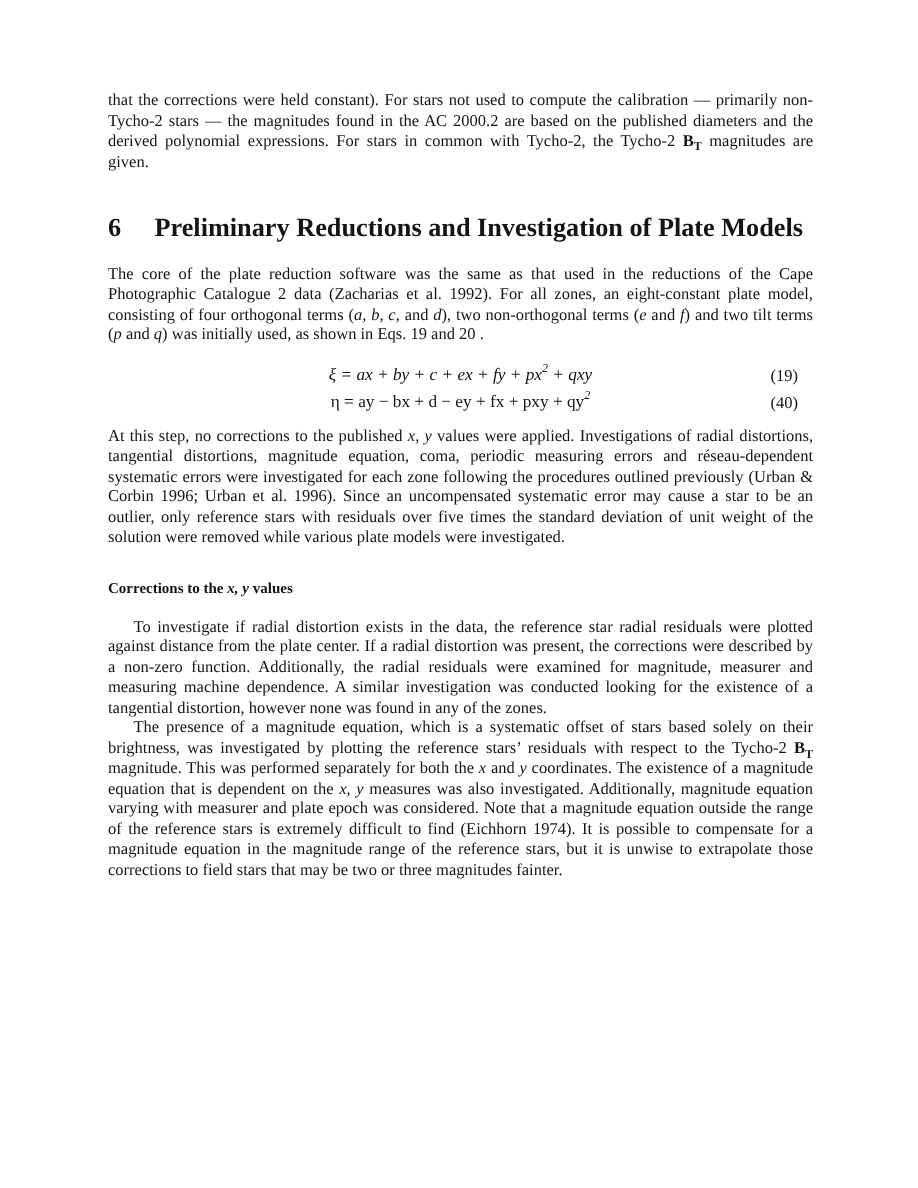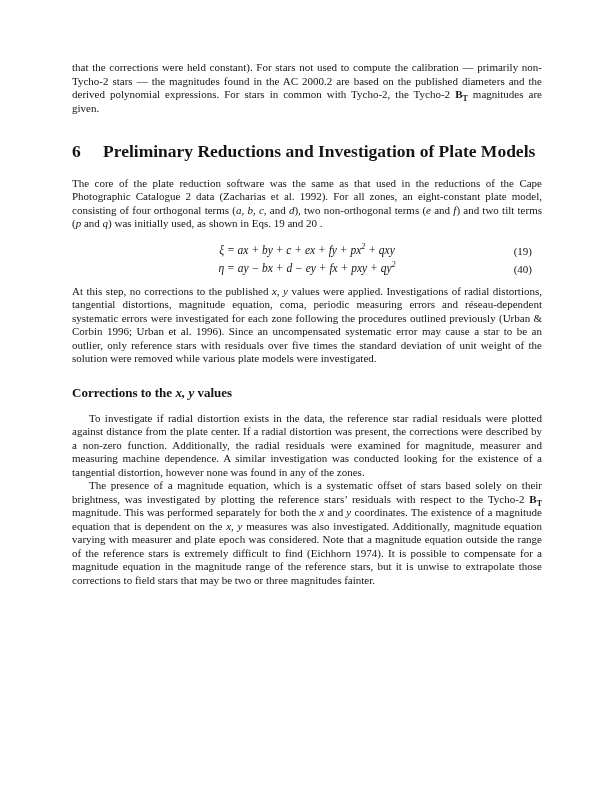--- a/index.html
+++ b/index.html
@@ -44,21 +44,21 @@
   .eq-row:last-child { margin-bottom: 0; }
   .eq-num {
     position: absolute;
     right: 10px;
     top: 1px;
     font-size: 11px;
     font-style: normal;
   }
   .subsec-head {
     font-weight: bold;
-    font-size: 13px;
+    font-size: 10px;
     line-height: 15px;
     margin-top: 19px;
     margin-bottom: 12px;
     text-align: left;
   }
   sub { font-size: 8px; line-height: 0; }
   sup { font-size: 8px; line-height: 0; }
   .footer {
     position: absolute;
     left: 0;
@@ -82,21 +82,21 @@
     </div>
 
     <p><span>The core of the plate reduction software was the same as that used in the reductions of the Cape Photographic Catalogue 2 data (Zacharias et al.  1992).  For all zones, an eight-constant plate model, consisting of four orthogonal terms (</span><span style="font-style: italic;">a, b, c</span><span>, and </span><span style="font-style: italic;">d</span><span>), two non-orthogonal terms (</span><span style="font-style: italic;">e</span><span> and </span><span style="font-style: italic;">f</span><span>) and two tilt terms (</span><span style="font-style: italic;">p</span><span> and </span><span style="font-style: italic;">q</span><span>) was initially used, as shown in Eqs. 19 and 20 .</span></p>
 
     <div class="equations">
       <div class="eq-row">
         <span><span style="font-style: italic;">ξ = ax + by + c + ex + fy + px</span><sup style="font-style: italic;">2</sup><span style="font-style: italic;"> + qxy</span></span>
         <span class="eq-num">(19)</span>
       </div>
       <div class="eq-row">
-        <span><span style="font-style: italic;">η = ay − bx + d − ey + fx + pxy + qy</span><sup style="font-style: italic;">2</sup></span>
+        <span><span style="">η = ay − bx + d − ey + fx + pxy + qy</span><sup style="font-style: italic;">2</sup></span>
         <span class="eq-num">(40)</span>
       </div>
     </div>
 
     <p><span>At this step, no corrections to the published </span><span style="font-style: italic;">x, y</span><span> values were applied.  Investigations of radial distortions, tangential distortions, magnitude equation, coma, periodic measuring errors and réseau-dependent systematic errors were investigated for each zone following the procedures outlined previously (Urban &amp; Corbin 1996; Urban et al.  1996).  Since an uncompensated systematic error may cause a star to be an outlier, only reference stars with residuals over five times the standard deviation of unit weight of the solution were removed while various plate models were investigated.</span></p>
 
     <div class="subsec-head"><span>Corrections to the </span><span style="font-style: italic;">x, y</span><span> values</span></div>
 
     <p class="indent"><span>To investigate if radial distortion exists in the data, the reference star radial residuals were plotted against distance from the plate center.  If a radial distortion was present, the corrections were described by a non-zero function.  Additionally, the radial residuals were examined for magnitude, measurer and measuring machine dependence.  A similar investigation was conducted looking for the existence of a tangential distortion, however none was found in any of the zones.</span></p>
     <p class="indent"><span>The presence of a magnitude equation, which is a systematic offset of stars based solely on their brightness, was investigated by plotting the reference stars’ residuals with respect to the Tycho-2 </span><span style="font-weight: bold;">B</span><sub style="font-weight: bold;">T</sub><span> magnitude.  This was performed separately for both the </span><span style="font-style: italic;">x</span><span> and </span><span style="font-style: italic;">y</span><span> coordinates.  The existence of a magnitude equation that is dependent on the </span><span style="font-style: italic;">x, y</span><span> measures was also investigated. Additionally, magnitude equation varying with measurer and plate epoch was considered.  Note that a magnitude equation outside the range of the reference stars is extremely difficult to find (Eichhorn 1974).  It is possible to compensate for a magnitude equation in the magnitude range of the reference stars, but it is unwise to extrapolate those corrections to field stars that may be two or three magnitudes fainter.</span></p>

